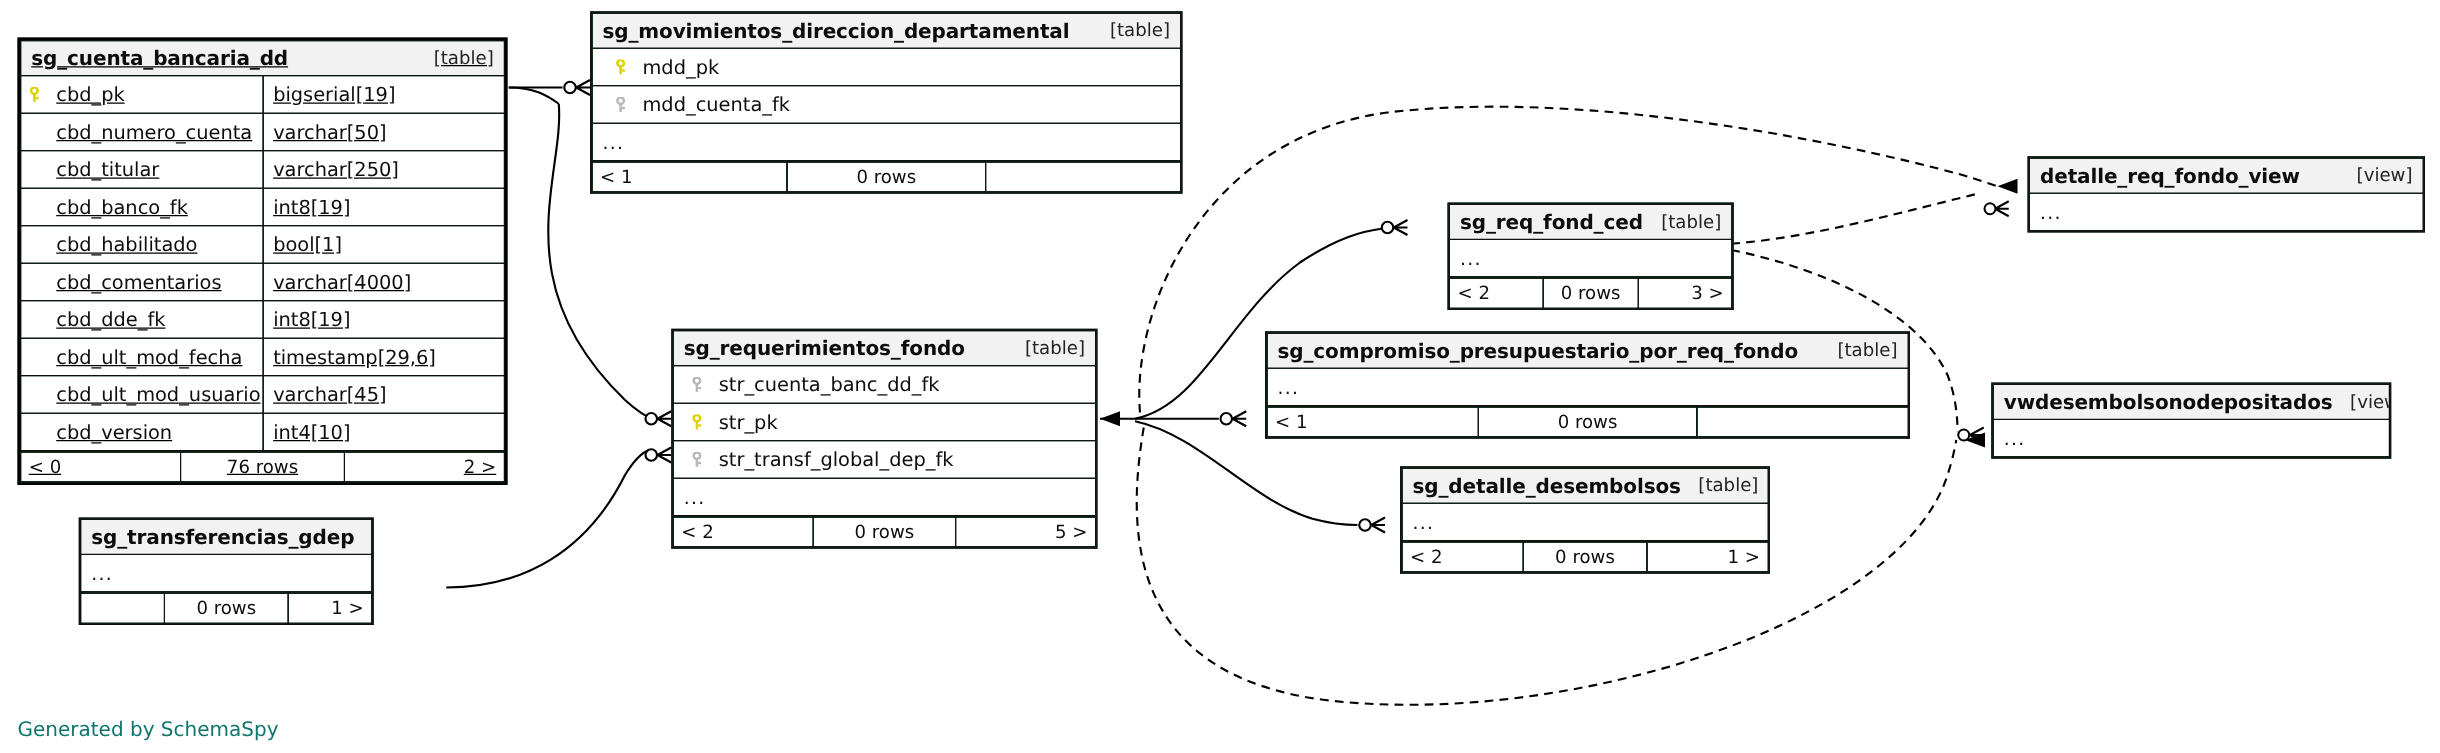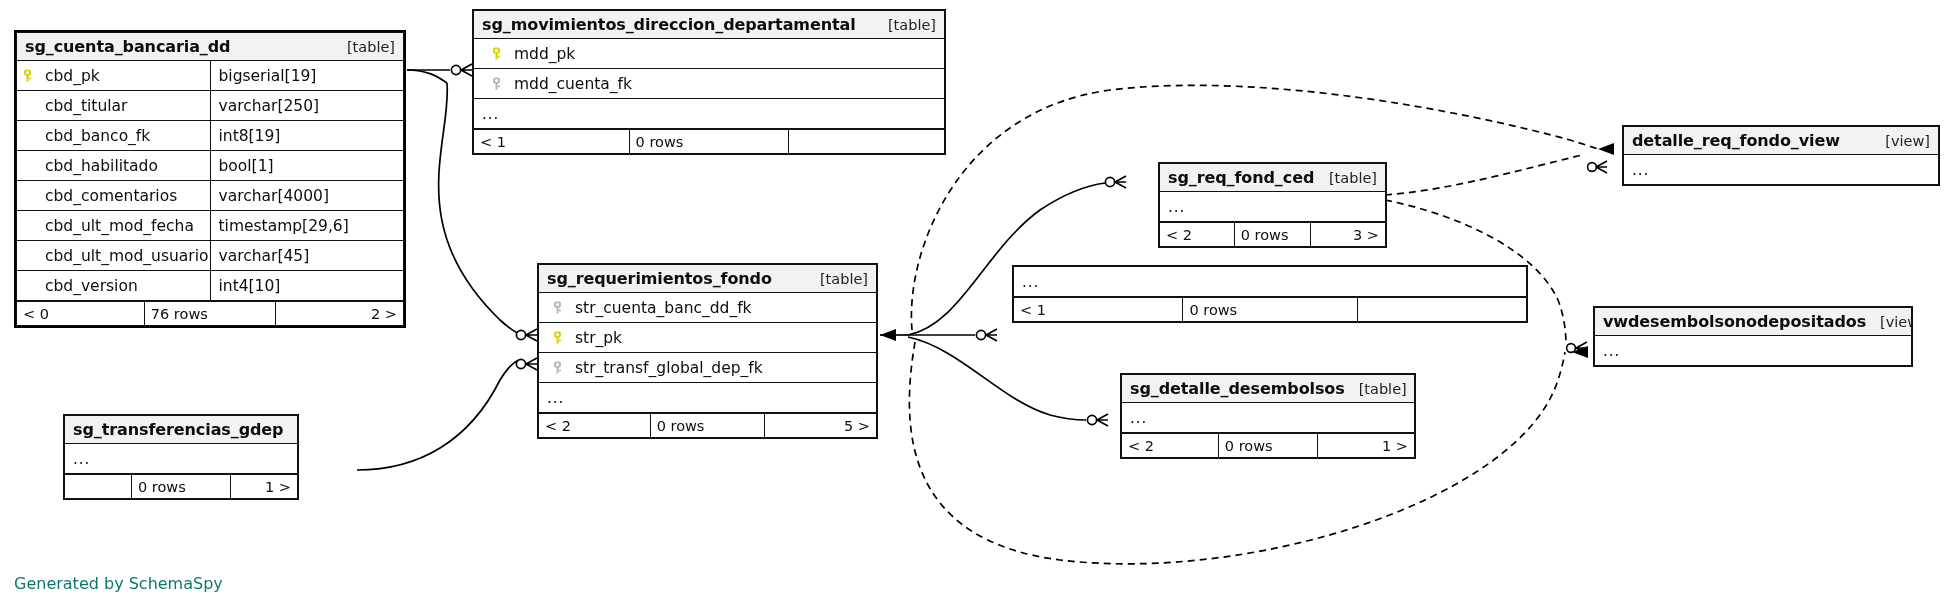--- a/index.html
+++ b/index.html
@@ -19,21 +19,21 @@
   .hdr .nm{font-weight:bold;font-size:16px;letter-spacing:-0.1px;}
   .hdr .kind{font-size:14.5px;font-weight:normal;text-align:right;color:#222;}
   .hdrwrap{display:flex;align-items:center;justify-content:space-between;gap:14px;}
 
   .col .cname{padding-left:20px;position:relative;display:block;}
   .key{position:absolute;left:-2px;top:50%;transform:translateY(-50%);
        width:9px;height:13px;}
   .dots{letter-spacing:1px;font-size:15px;color:#111;}
   .ftr td{height:23px;font-size:14.5px;padding:0 6px;}
   .ftr .l{text-align:left;}
-  .ftr .c{}
+  .ftr .c{text-align:center;}
   .ftr .r{text-align:right;}
   .credit{position:absolute;font-size:16px;color:#0f766e;}
 </style>
 </head>
 <body>
 
 <div id="canvas">
 
   <svg id="edges" viewBox="0 0 1952 602" xmlns="http://www.w3.org/2000/svg">
     <defs>
@@ -101,21 +101,21 @@
       <circle cx="1571" cy="348" r="4.4" fill="#fff" stroke="#000" stroke-width="1.6"></circle>
       <path d="M1576,348 L1587,342 M1576,348 L1587,354 M1576,348 L1587,348" stroke="#000" stroke-width="1.6" fill="none"></path>
     </g>
 
     <g>
       <path d="M915,342 C900,430 905,540 1060,560 C1250,583 1520,500 1558,380 C1562,368 1564,358 1565,352" stroke="#000" stroke-width="1.7" fill="none" stroke-dasharray="7,5"></path>
       <path d="M1572,352 L1588,346 L1588,358 Z" fill="#000"></path>
     </g>
   </svg>
 
-  <div class="tbl thick" style="left:14px;top:30px;width:392px;">
+  <div class="tbl thick" style="left:14px;top:30px;width:392px;text-decoration:underline;">
     <table>
       <tbody>
           <tr class="hdr">
         <td colspan="2">
           <div class="hdrwrap">
             <span class="nm">sg_cuenta_bancaria_dd</span>
             <span class="kind">[table]</span>
           </div>
         </td>
       </tr>
@@ -126,20 +126,26 @@
                   <circle cx="4.5" cy="3" r="2.6" fill="none" stroke="#d9d400" stroke-width="2"></circle>
                   <rect x="3.5" y="5" width="2" height="7" fill="#d9d400"></rect>
                   <rect x="5.5" y="8" width="2.4" height="1.8" fill="#d9d400"></rect>
                 </svg>
         cbd_pk</span>
             </td>
         <td>bigserial[19]</td>
       </tr>
       <tr class="col">
         <td>
+              <span class="cname">cbd_numero_cuenta</span>
+            </td>
+        <td>varchar[50]</td>
+      </tr>
+      <tr class="col">
+        <td>
               <span class="cname">cbd_titular</span>
             </td>
         <td>varchar[250]</td>
       </tr>
       <tr class="col">
         <td>
               <span class="cname">cbd_banco_fk</span>
             </td>
         <td>int8[19]</td>
       </tr>
@@ -147,20 +153,26 @@
         <td>
               <span class="cname">cbd_habilitado</span>
             </td>
         <td>bool[1]</td>
       </tr>
       <tr class="col">
         <td>
               <span class="cname">cbd_comentarios</span>
             </td>
         <td>varchar[4000]</td>
+      </tr>
+      <tr class="col">
+        <td>
+              <span class="cname">cbd_dde_fk</span>
+            </td>
+        <td>int8[19]</td>
       </tr>
       <tr class="col">
         <td>
               <span class="cname">cbd_ult_mod_fecha</span>
             </td>
         <td>timestamp[29,6]</td>
       </tr>
       <tr class="col">
         <td>
               <span class="cname">cbd_ult_mod_usuario</span>
@@ -345,20 +357,28 @@
         <td class="c" style="width:34%;">0 rows</td>
         <td class="r" style="width:33%;">3 &gt;</td>
       </tr>
     </tbody>
       </table>
   </div>
 
   <div class="tbl" style="left:1012px;top:265px;width:516px;">
     <table>
       <tbody>
+          <tr class="hdr">
+        <td>
+          <div class="hdrwrap">
+            <span class="nm">sg_compromiso_presupuestario_por_req_fondo</span>
+            <span class="kind">[table]</span>
+          </div>
+        </td>
+      </tr>
       <tr class="col">
         <td><span class="dots">...</span></td>
       </tr>
     </tbody>
       </table>
     <table>
       <tbody>
           <tr class="ftr">
         <td class="l" style="width:33%;">&lt; 1</td>
         <td class="c" style="width:34%;">0 rows</td>

